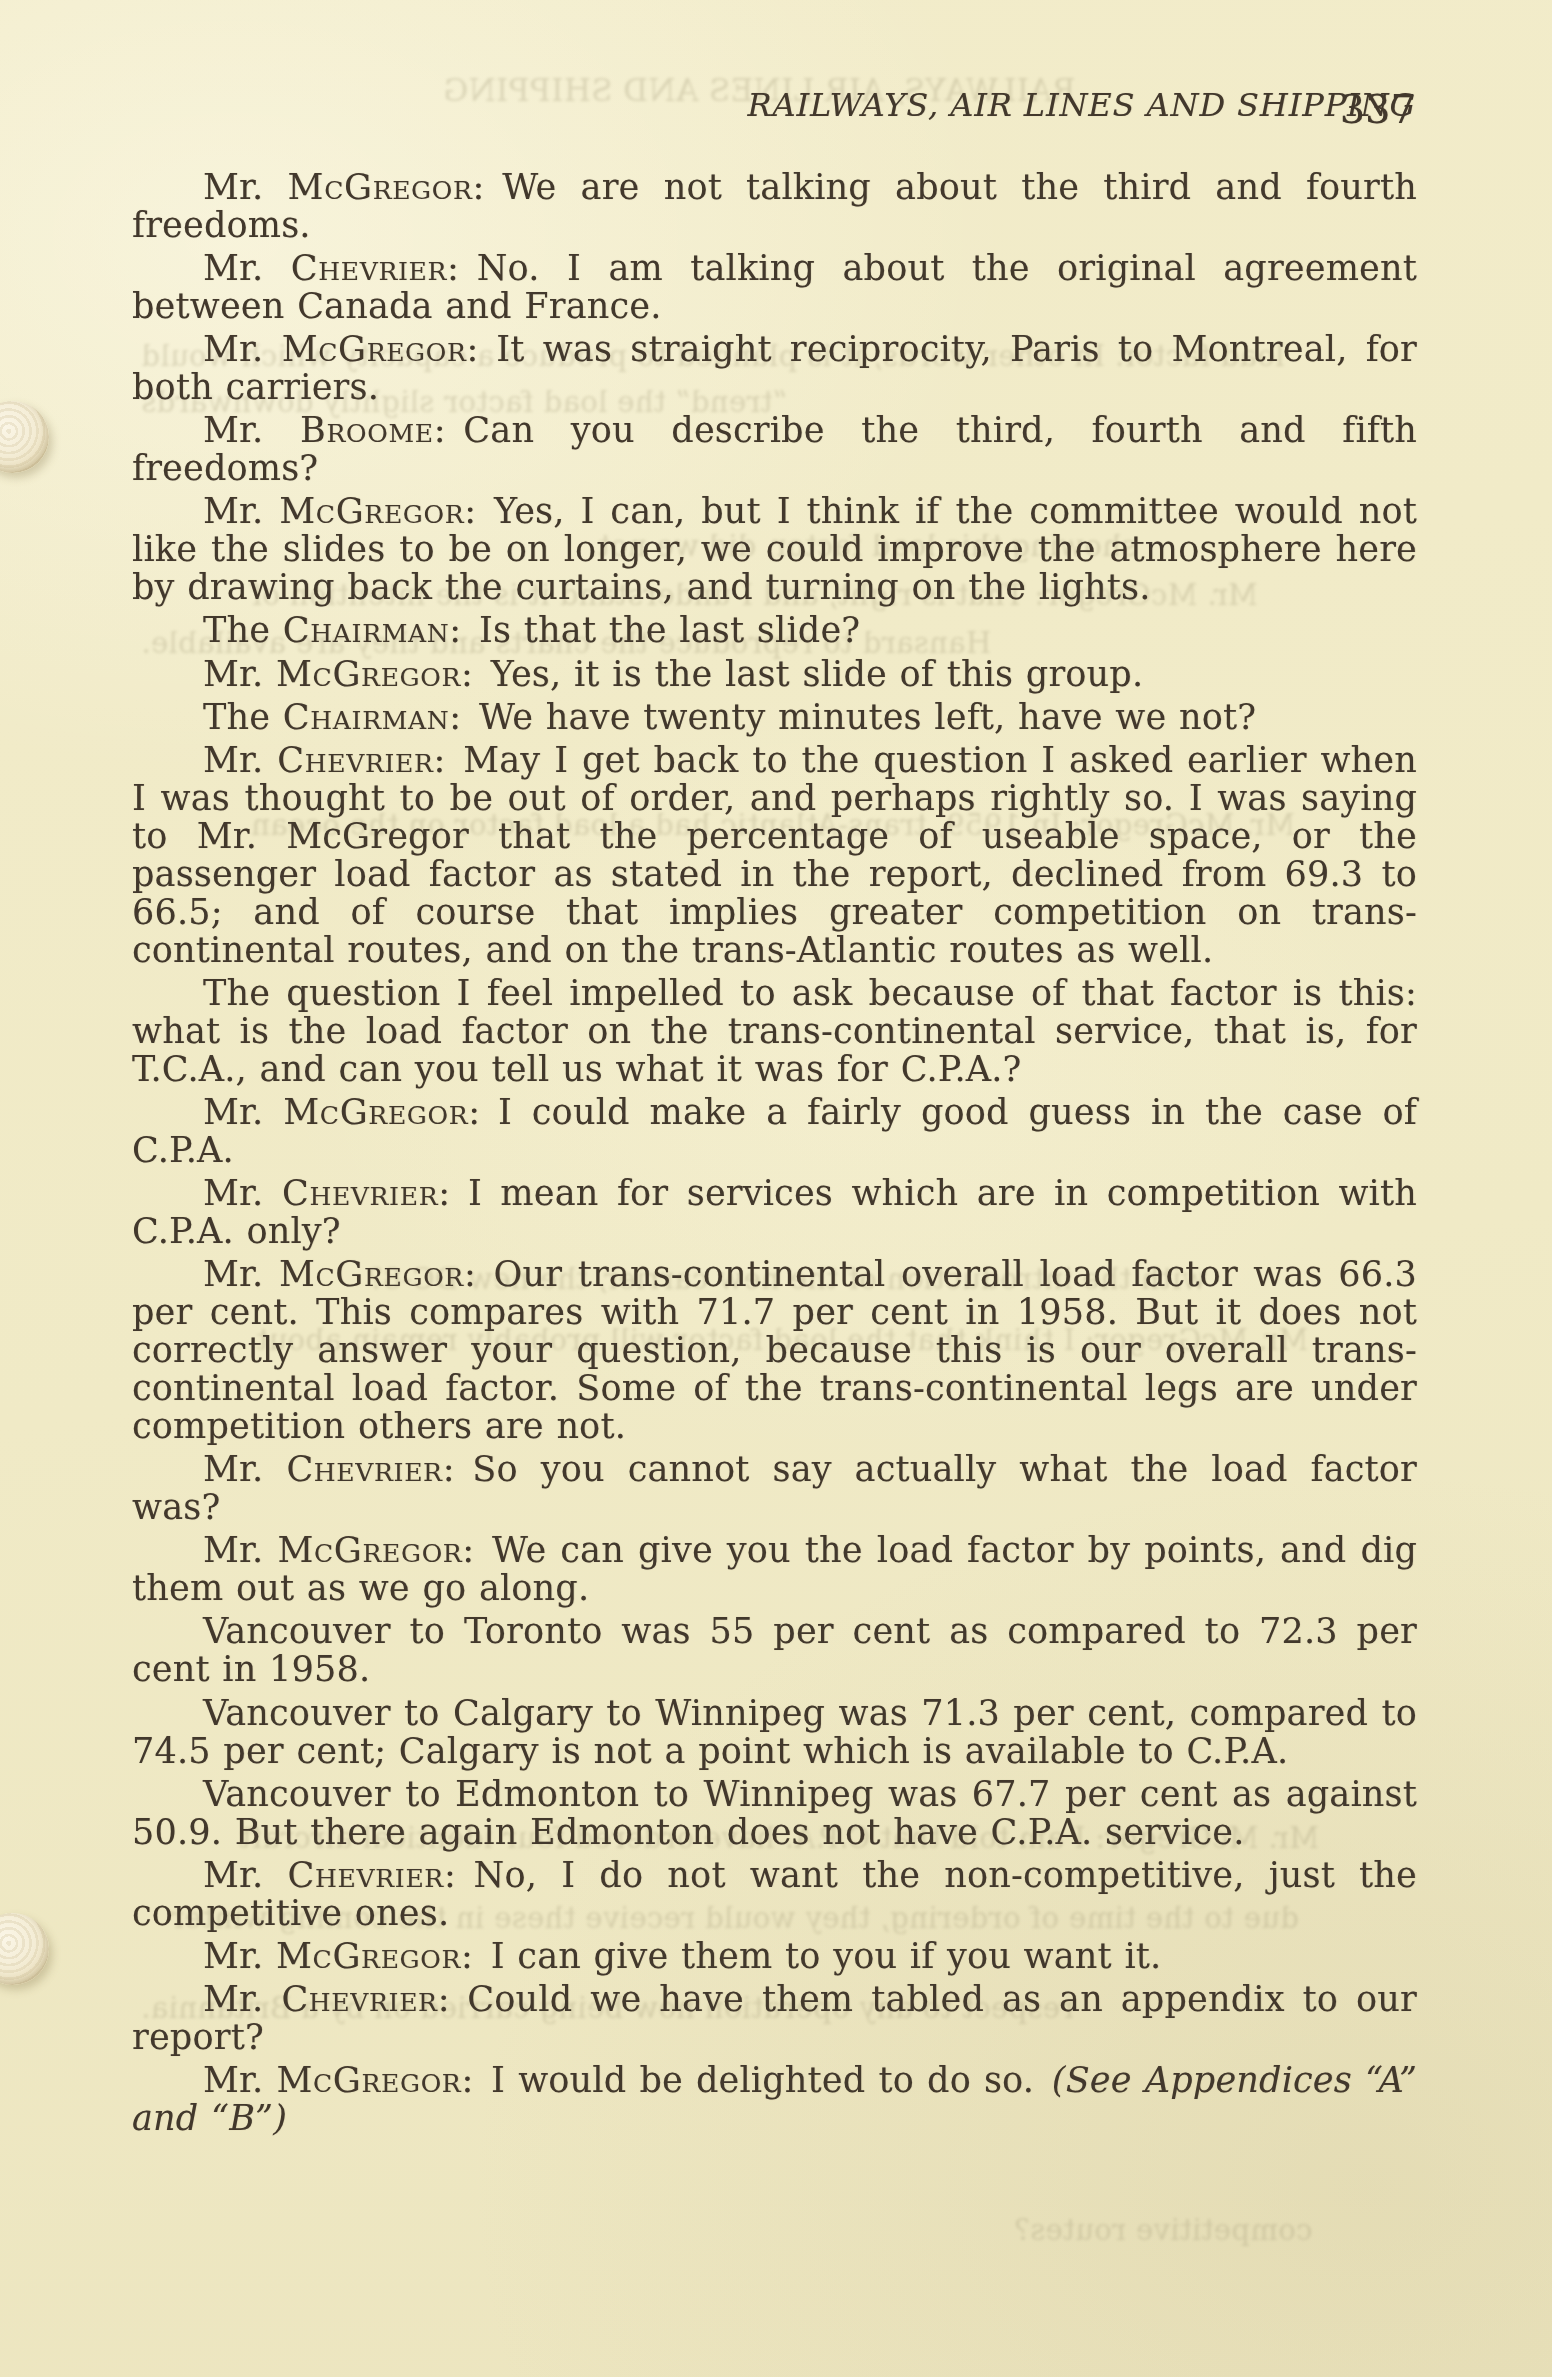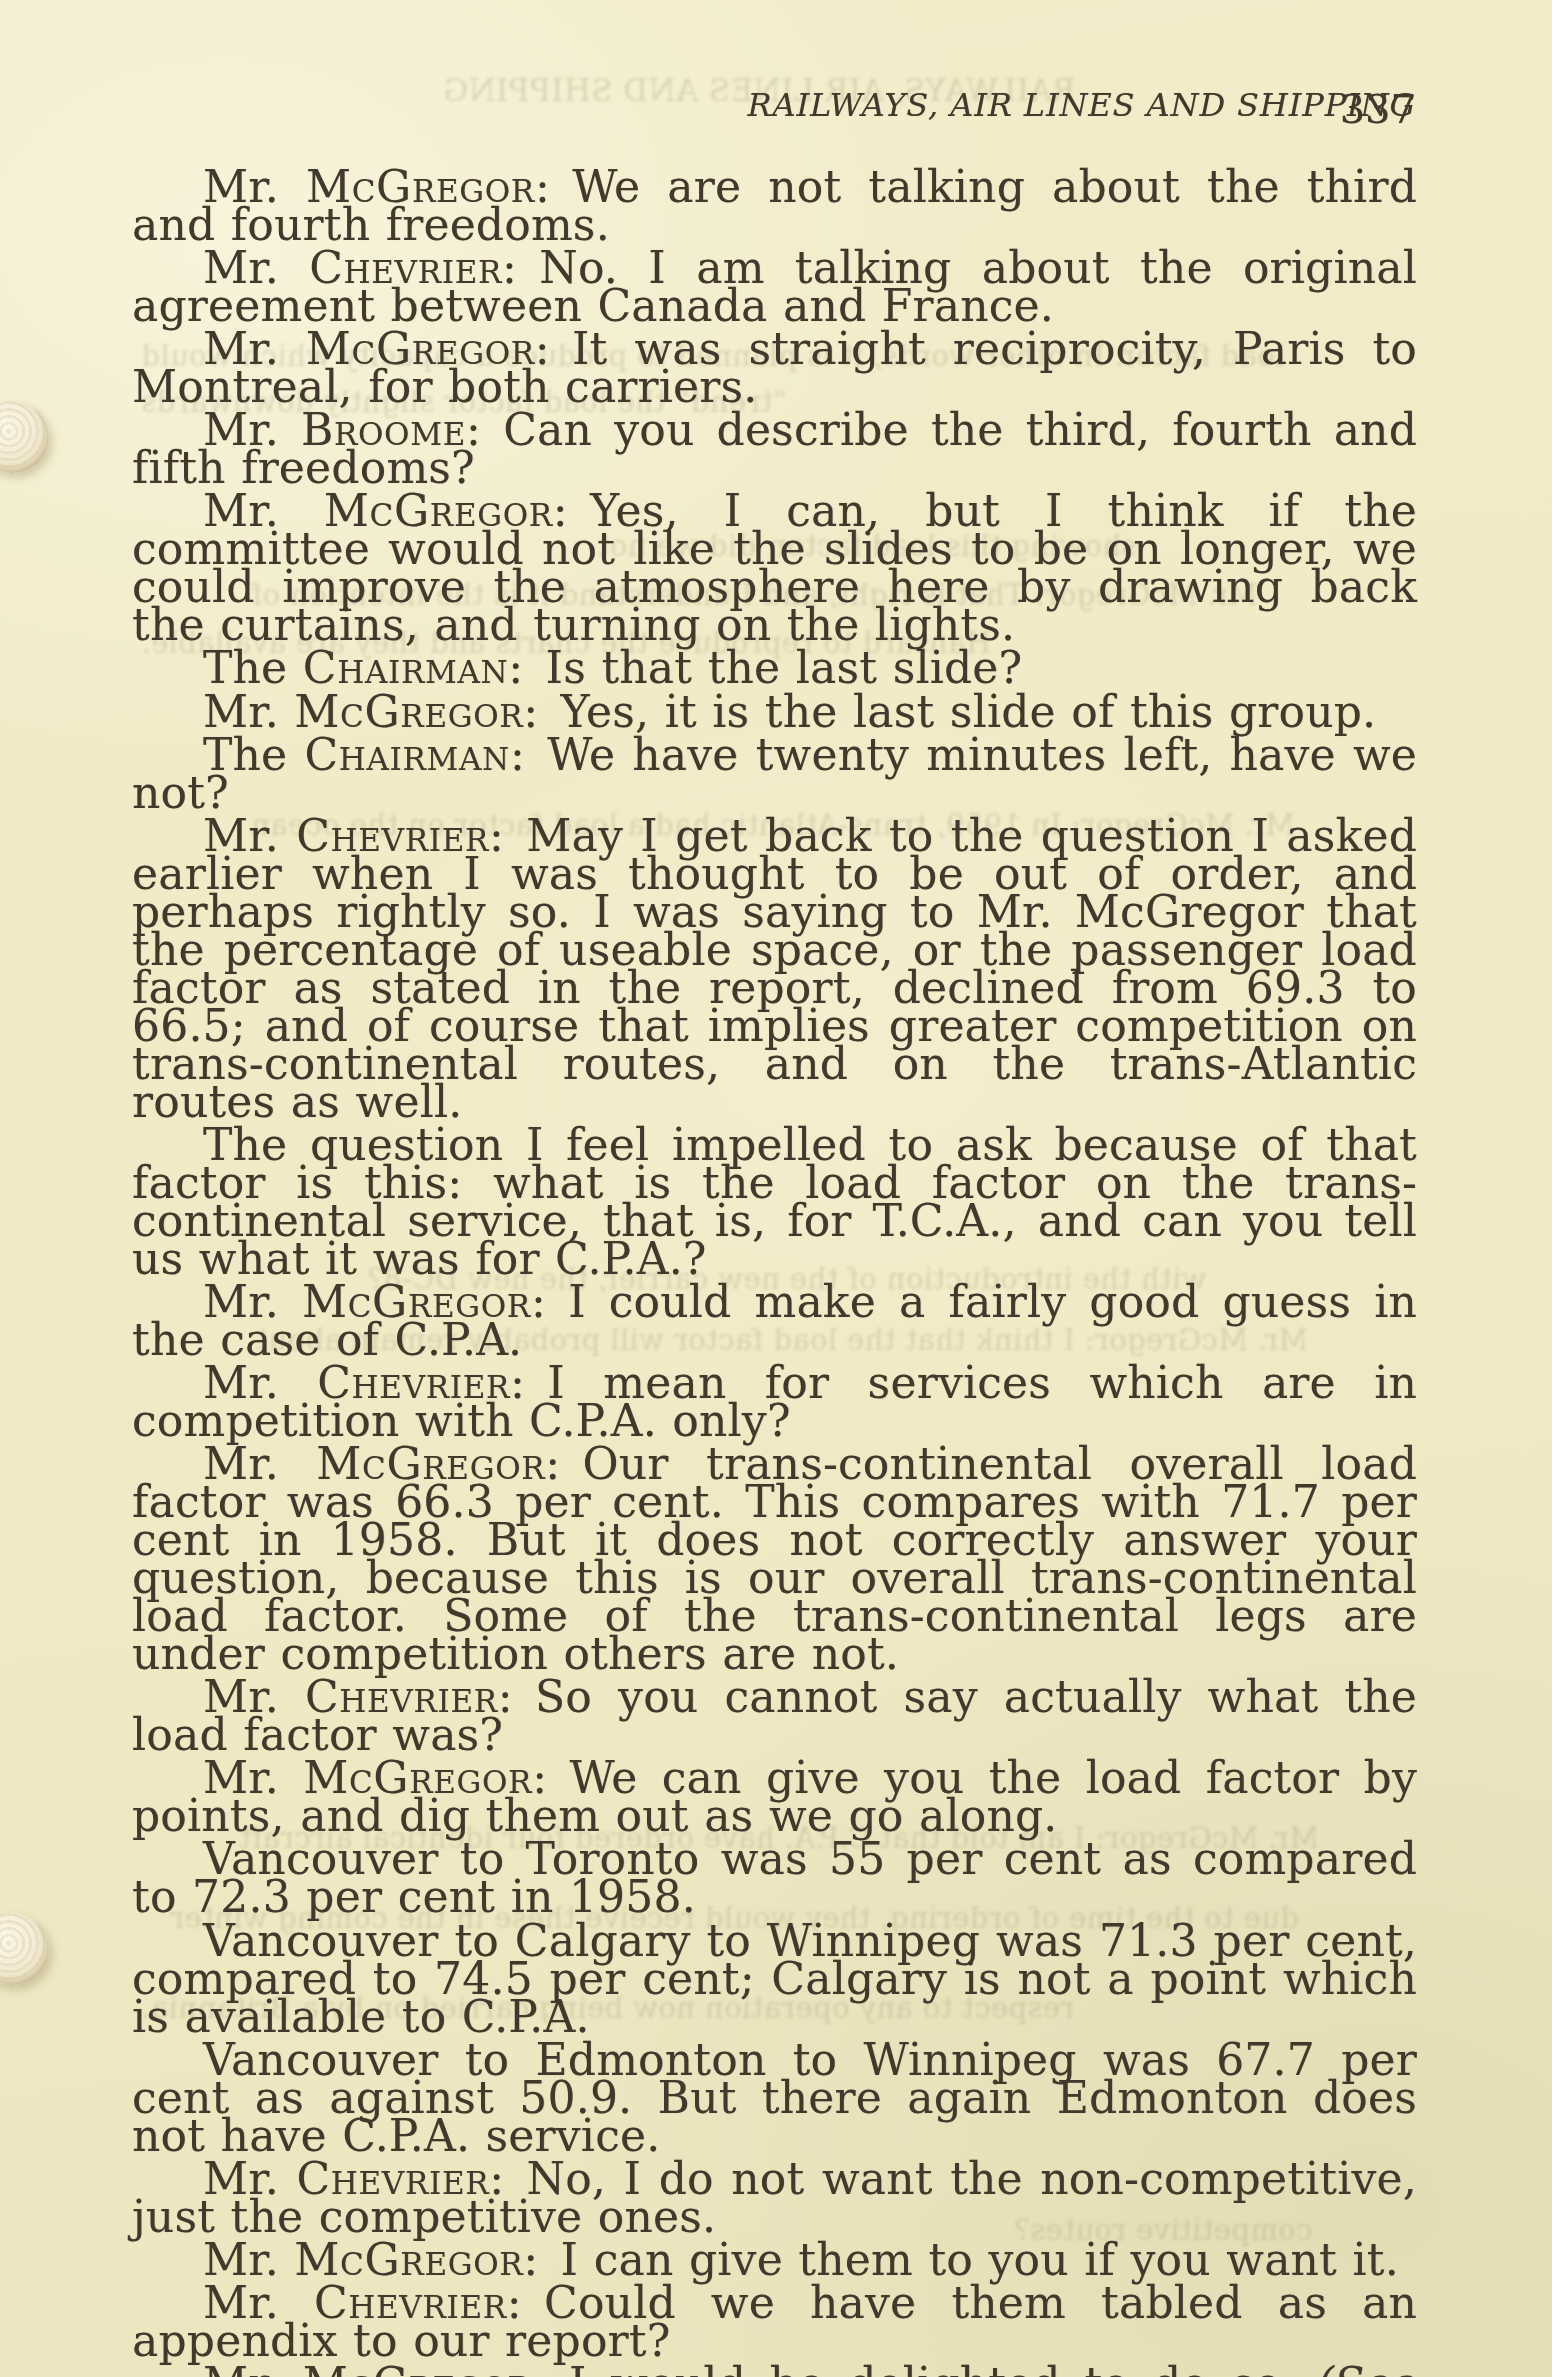--- a/index.html
+++ b/index.html
@@ -69,21 +69,21 @@
   }
 
   .transcript {
     position: absolute;
     left: 132px;
     top: 168px;
     width: 1285px;
   }
   .para {
     margin: 0 0 5.1px 0;
-    font-size: 44px;
+    font-size: 35px;
     line-height: 38px;
     letter-spacing: 0.2px;
     word-spacing: 1.3px;
     text-indent: 71px;
     text-align: justify;
     text-align-last: left;
     color: #42382c;
     text-shadow: 0.3px 0.3px 0.8px rgba(62,50,36,.30);
   }
   .para .sc { font-variant: small-caps; letter-spacing: 0.7px; }

